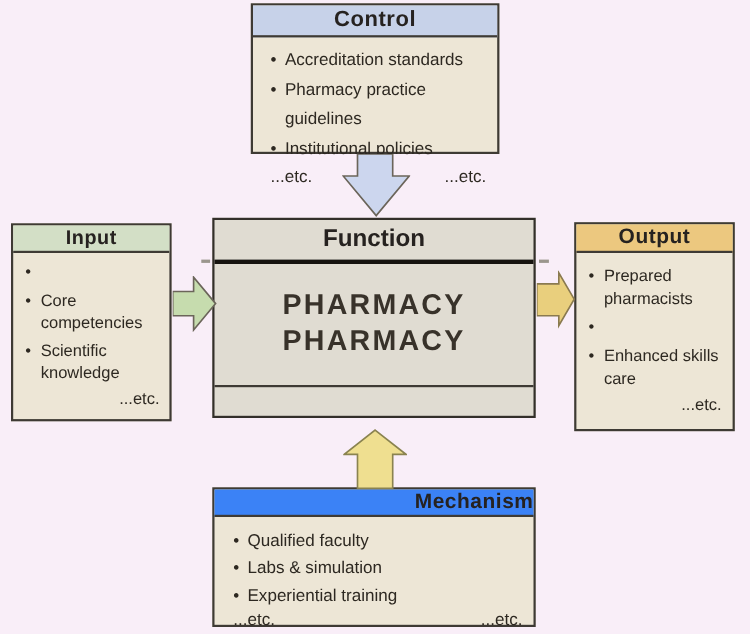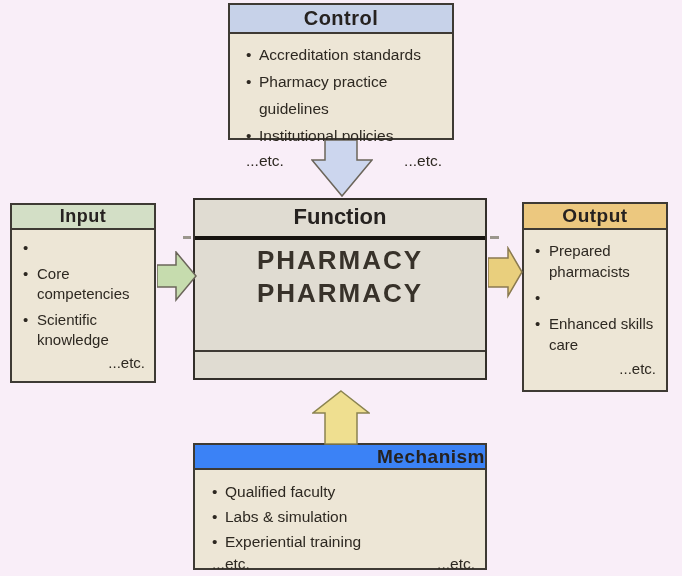--- a/index.html
+++ b/index.html
@@ -58,21 +58,21 @@
   #mechanism .etcrow { display:flex; justify-content:space-between; line-height:20px; padding:0 0 0 0; font-size:15.5px; }
 
   
   #function { left:193px; top:198px; width:294px; height:182px; background:#e0dcd2; border-color:#332f2a; }
   #function .ftitle {
     position:absolute; left:0; top:0; width:100%; height:53px; line-height:34px;
     text-align:center; font-size:22px; font-weight:bold; color:#262220;
   }
   #function .blackbar { position:absolute; left:0; top:36px; width:100%; height:4px; background:#16130f; }
   #function .maintext {
-    position:absolute; left:0; top:44px; width:100%;
+    position:absolute; left:0; top:60px; width:100%;
     text-align:center; font-size:26px; font-weight:bold; letter-spacing:2px;
     line-height:33px; color:#38322a;
   }
   #function .thinline { position:absolute; left:0; top:150px; width:100%; height:2px; background:#3e3a34; }
 
   .dash { position:absolute; height:3px; background:#9b968d; }
   #dash-left  { left:183px; top:236px; width:8px; }
   #dash-right { left:490px; top:236px; width:9px; }
 
   .arrow { position:absolute; }

